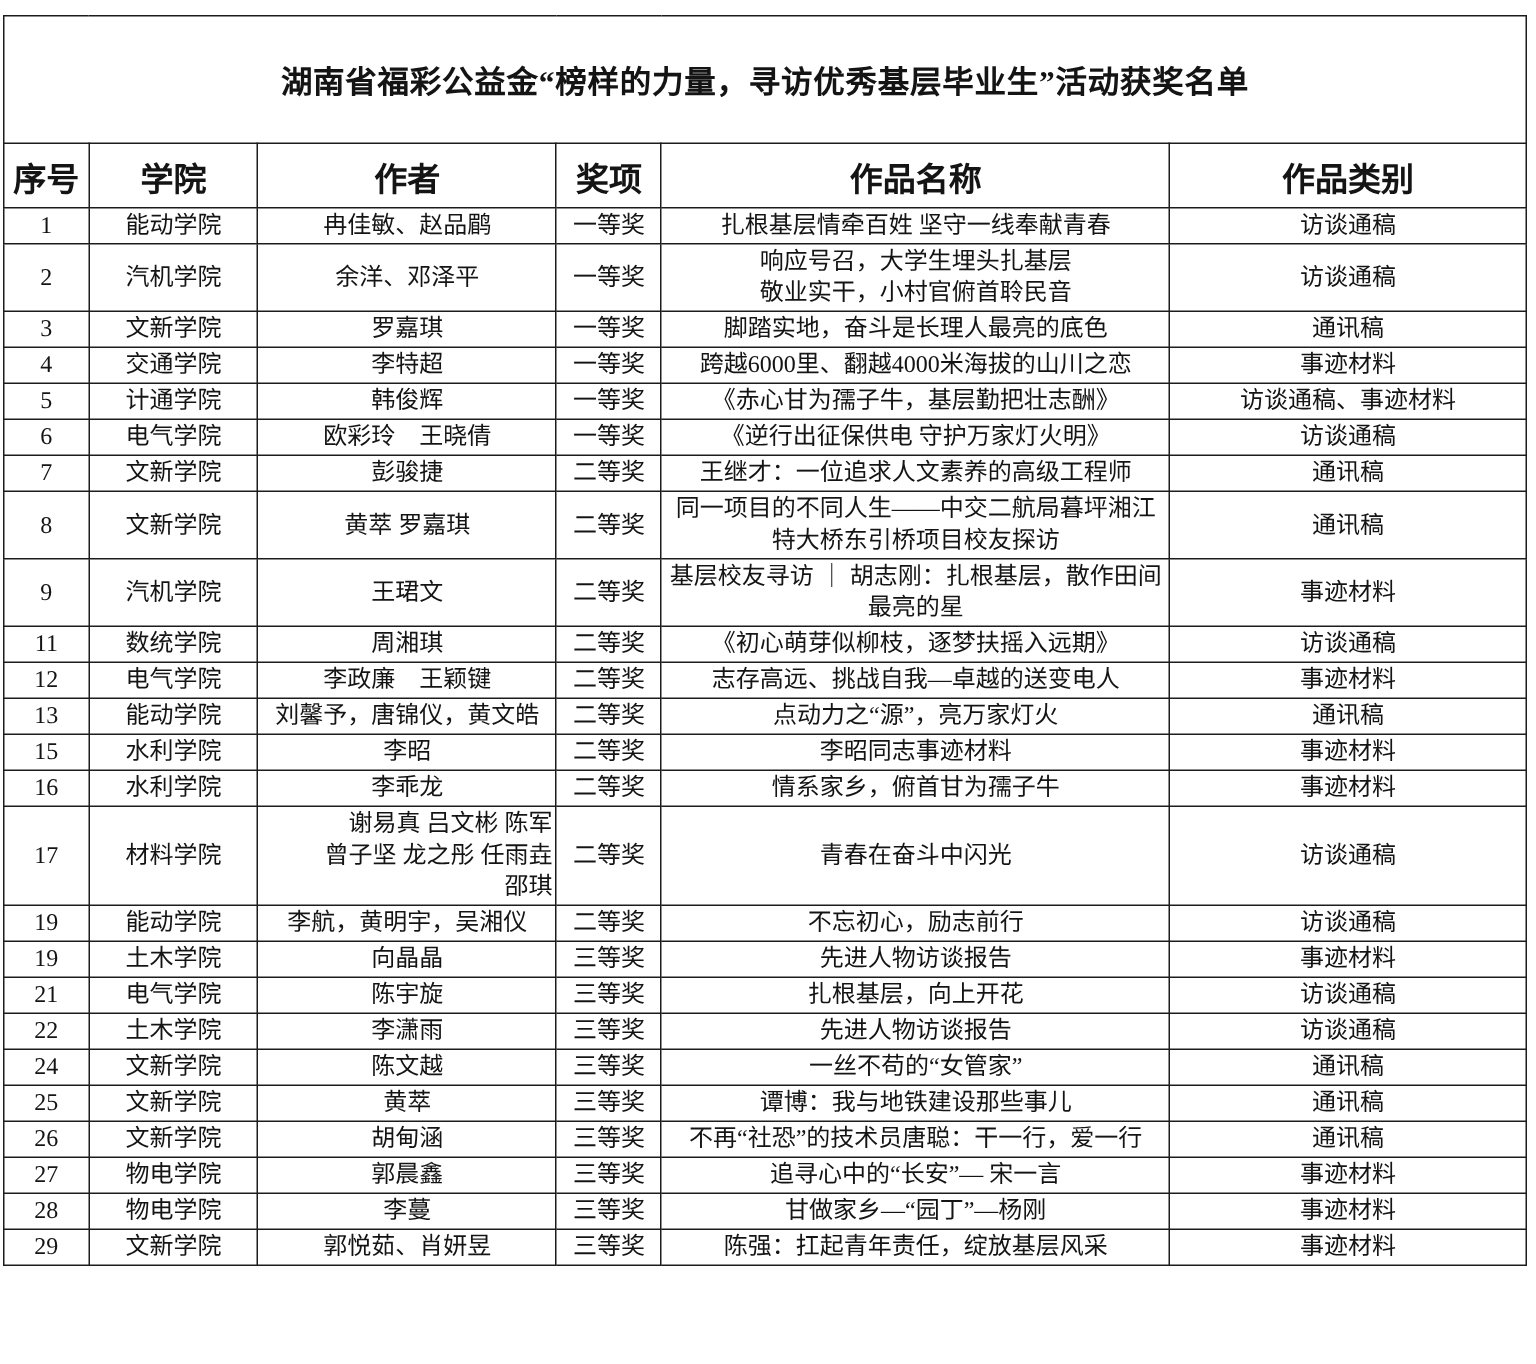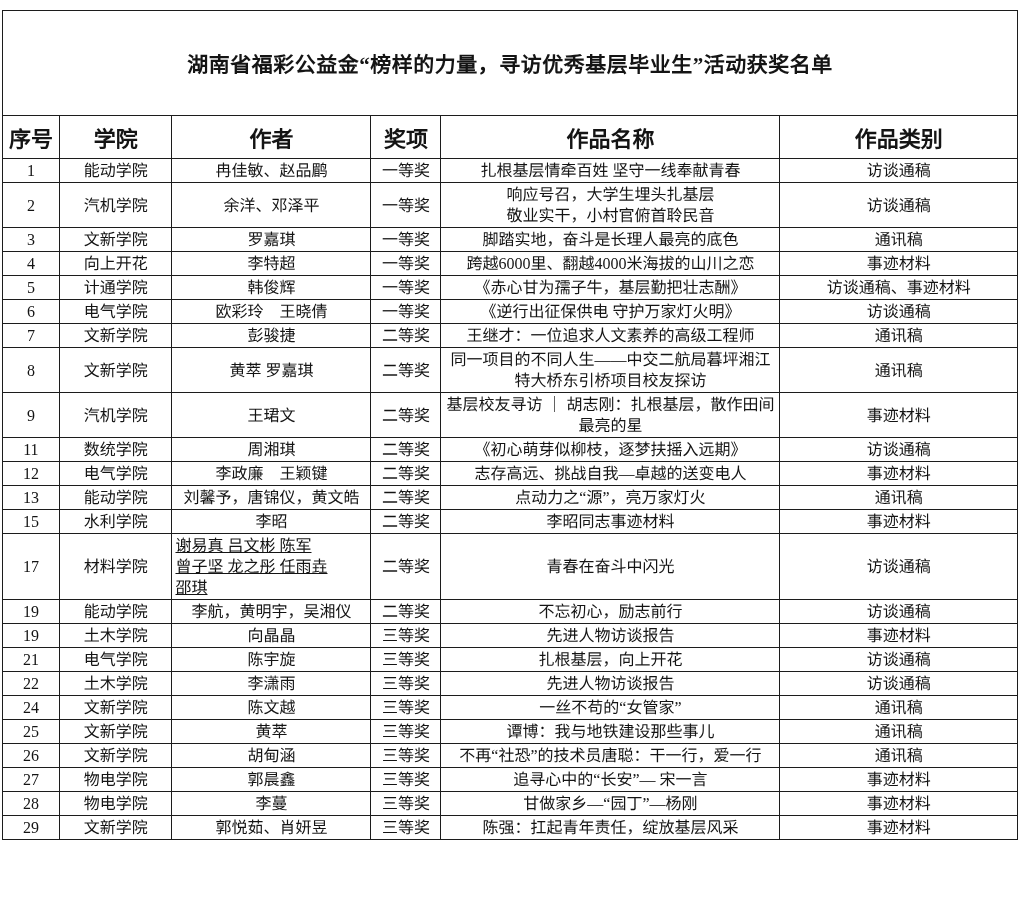--- a/index.html
+++ b/index.html
@@ -25,38 +25,37 @@
     border:1px solid #1c1c1c;
     text-align:center;
     vertical-align:middle;
     overflow:hidden;
   }
   tr.title-row th{
     height:64px;
     font-size:21px;
     font-weight:bold;
     letter-spacing:0.5px;
-    padding:20px 4px;
+    padding:10px 4px;
   }
   tr.head-row th{
     height:40px;
     font-size:22px;
     font-weight:bold;
     padding:1px 2px;
   }
   .award-table td{
     font-size:16px;
     line-height:21px;
     padding:1px 2px;
     white-space:pre-line;
   }
   td.left-align{
-    text-align:left;
+    text-align:right;
     padding-left:3px;
-    text-decoration:underline;
   }
   col.c-no{width:5.6%}
   col.c-college{width:11.1%}
   col.c-authors{width:19.6%}
   col.c-award{width:6.9%}
   col.c-work{width:33.4%}
   col.c-category{width:23.4%}
 </style>
 </head>
 <body>
@@ -105,21 +104,21 @@
         <tr>
           <td>3</td>
           <td>文新学院</td>
           <td>罗嘉琪</td>
           <td>一等奖</td>
           <td>脚踏实地，奋斗是长理人最亮的底色</td>
           <td>通讯稿</td>
         </tr>
         <tr>
           <td>4</td>
-          <td>向上开花</td>
+          <td>交通学院</td>
           <td>李特超</td>
           <td>一等奖</td>
           <td>跨越6000里、翻越4000米海拔的山川之恋</td>
           <td>事迹材料</td>
         </tr>
         <tr>
           <td>5</td>
           <td>计通学院</td>
           <td>韩俊辉</td>
           <td>一等奖</td>
@@ -183,20 +182,28 @@
           <td>二等奖</td>
           <td>点动力之“源”，亮万家灯火</td>
           <td>通讯稿</td>
         </tr>
         <tr>
           <td>15</td>
           <td>水利学院</td>
           <td>李昭</td>
           <td>二等奖</td>
           <td>李昭同志事迹材料</td>
+          <td>事迹材料</td>
+        </tr>
+        <tr>
+          <td>16</td>
+          <td>水利学院</td>
+          <td>李乖龙</td>
+          <td>二等奖</td>
+          <td>情系家乡，俯首甘为孺子牛</td>
           <td>事迹材料</td>
         </tr>
         <tr>
           <td>17</td>
           <td>材料学院</td>
           <td class="left-align">谢易真 吕文彬 陈军
 曾子坚 龙之彤 任雨垚
 邵琪</td>
           <td>二等奖</td>
           <td>青春在奋斗中闪光</td>

